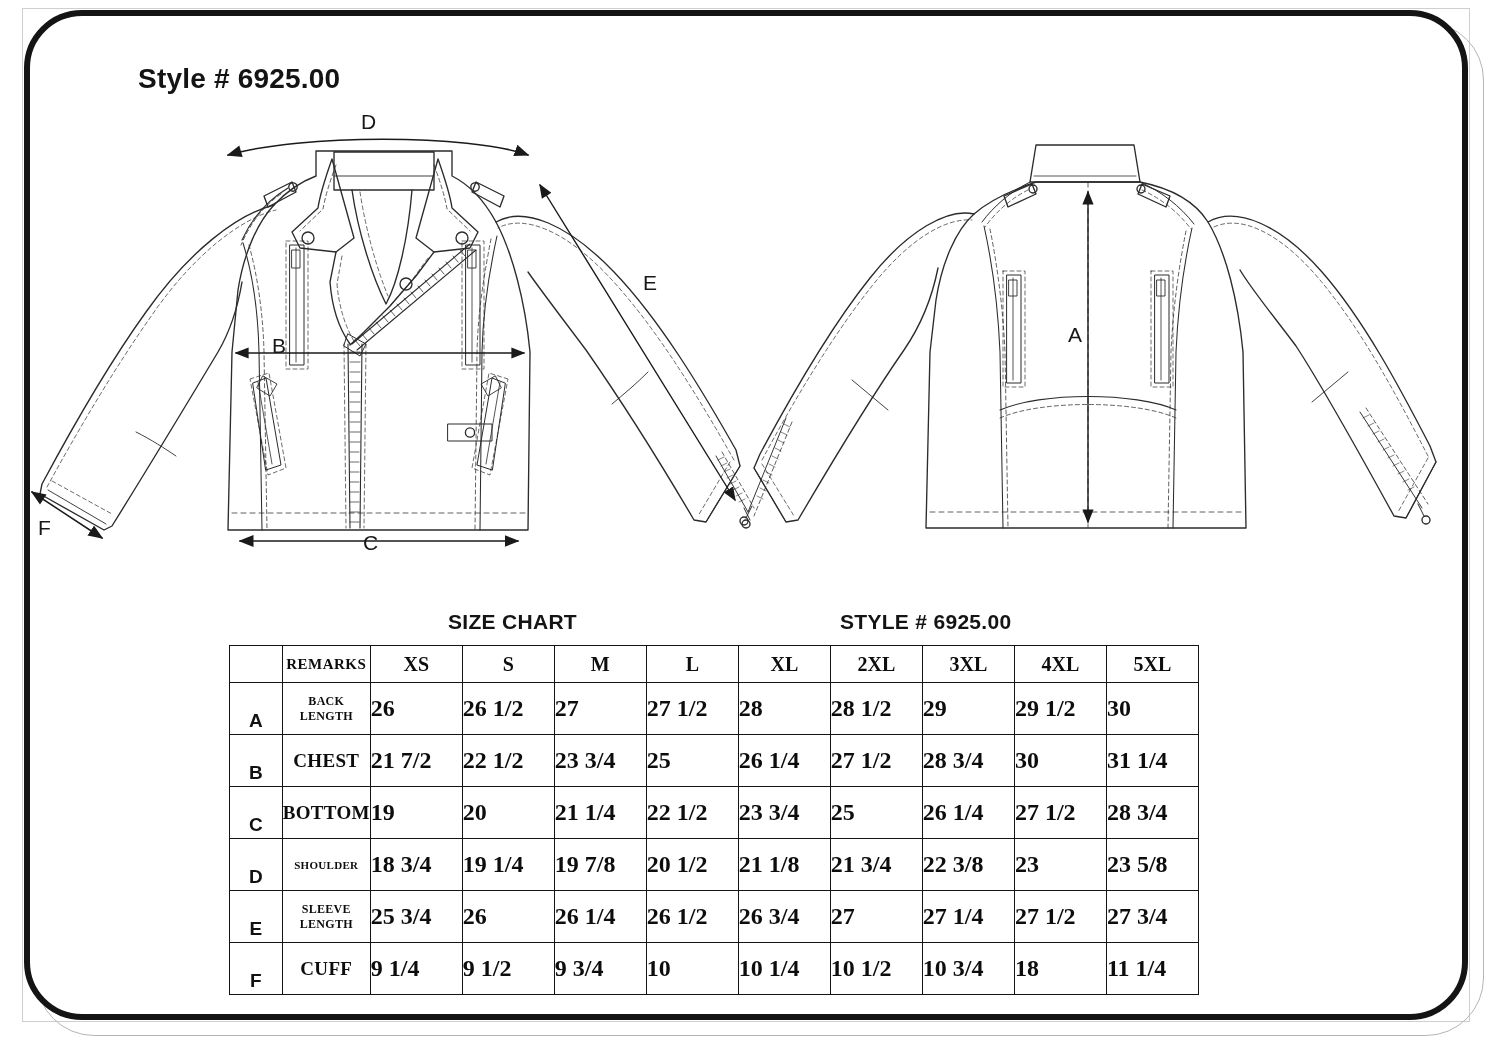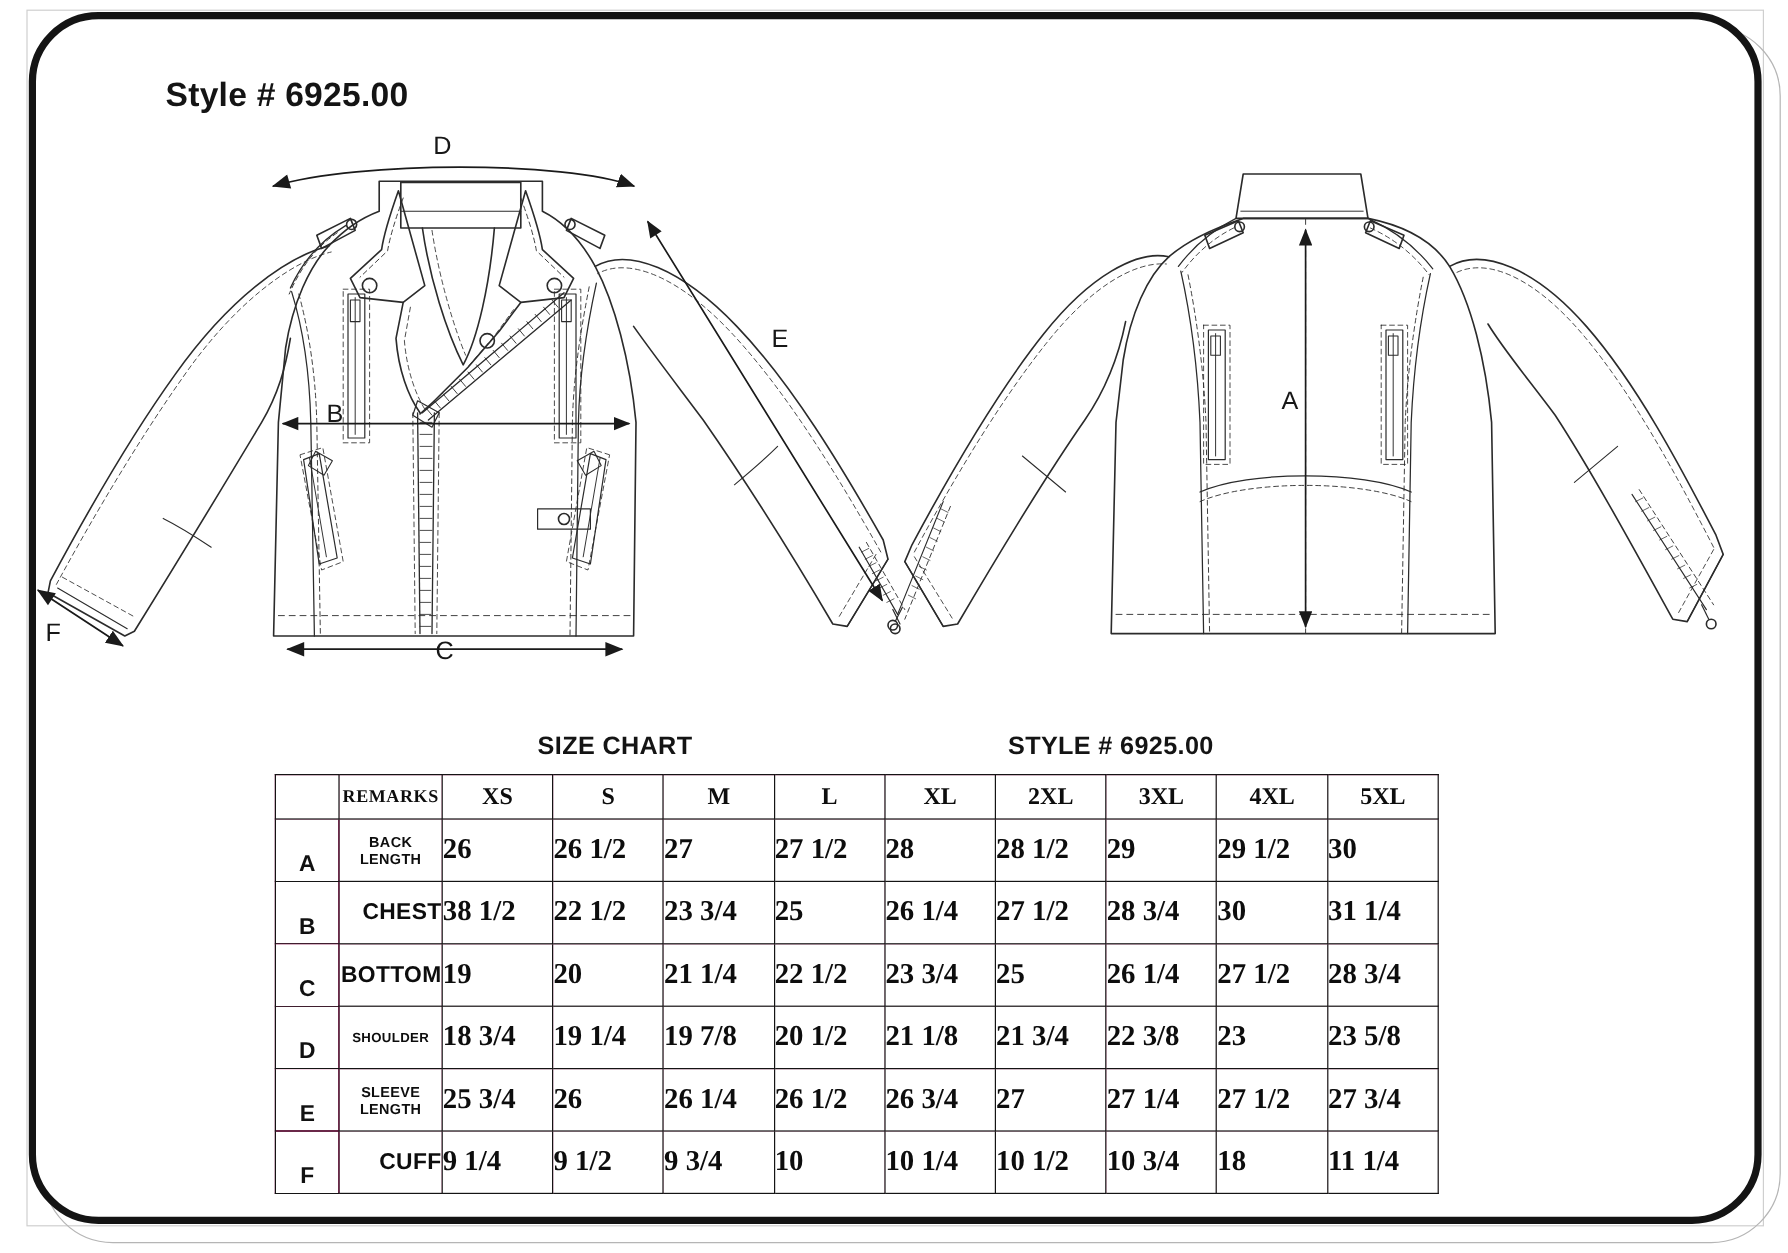--- a/index.html
+++ b/index.html
@@ -78,27 +78,27 @@
   }
   td.letter-cell span{
     position:absolute;left:0;right:0;bottom:2px;
     text-align:center;
     font-family:"Liberation Sans", sans-serif;
     font-weight:bold;font-size:19px;color:#111;
   }
   td.remark-cell{
     width:85px;
     text-align:center;
-    font-family:Liberation Sans, sans-serif;
+    font-family:Liberation Serif, serif;
     font-weight:bold;
     color:#0d0d0d;
     letter-spacing:.3px;
     padding:0 2px;
   }
-  td.remark-cell.rk-big{font-size:19px;text-align:right;}
+  td.remark-cell.rk-big{font-size:19px;}
   td.remark-cell.rk-mid{font-size:11px;}
   td.remark-cell.rk-small{font-size:12px;}
   td.val-cell{
     width:97px;
     font-family:"Liberation Serif", serif;
     font-weight:bold;font-size:24px;
     color:#0d0d0d;
     padding-left:8px;
     text-align:left;
     white-space:nowrap;
@@ -494,21 +494,21 @@
         <td class="val-cell">29</td>
         <td class="val-cell">29 1/2</td>
         <td class="val-cell">30</td>
       </tr>
 
       <tr>
         <td class="letter-cell">
             <span>B</span>
           </td>
         <td class="remark-cell rk-big">CHEST</td>
-        <td class="val-cell">38 1/2</td>
+        <td class="val-cell">21 7/2</td>
         <td class="val-cell">22 1/2</td>
         <td class="val-cell">23 3/4</td>
         <td class="val-cell">25</td>
         <td class="val-cell">26 1/4</td>
         <td class="val-cell">27 1/2</td>
         <td class="val-cell">28 3/4</td>
         <td class="val-cell">30</td>
         <td class="val-cell">31 1/4</td>
       </tr>
 

